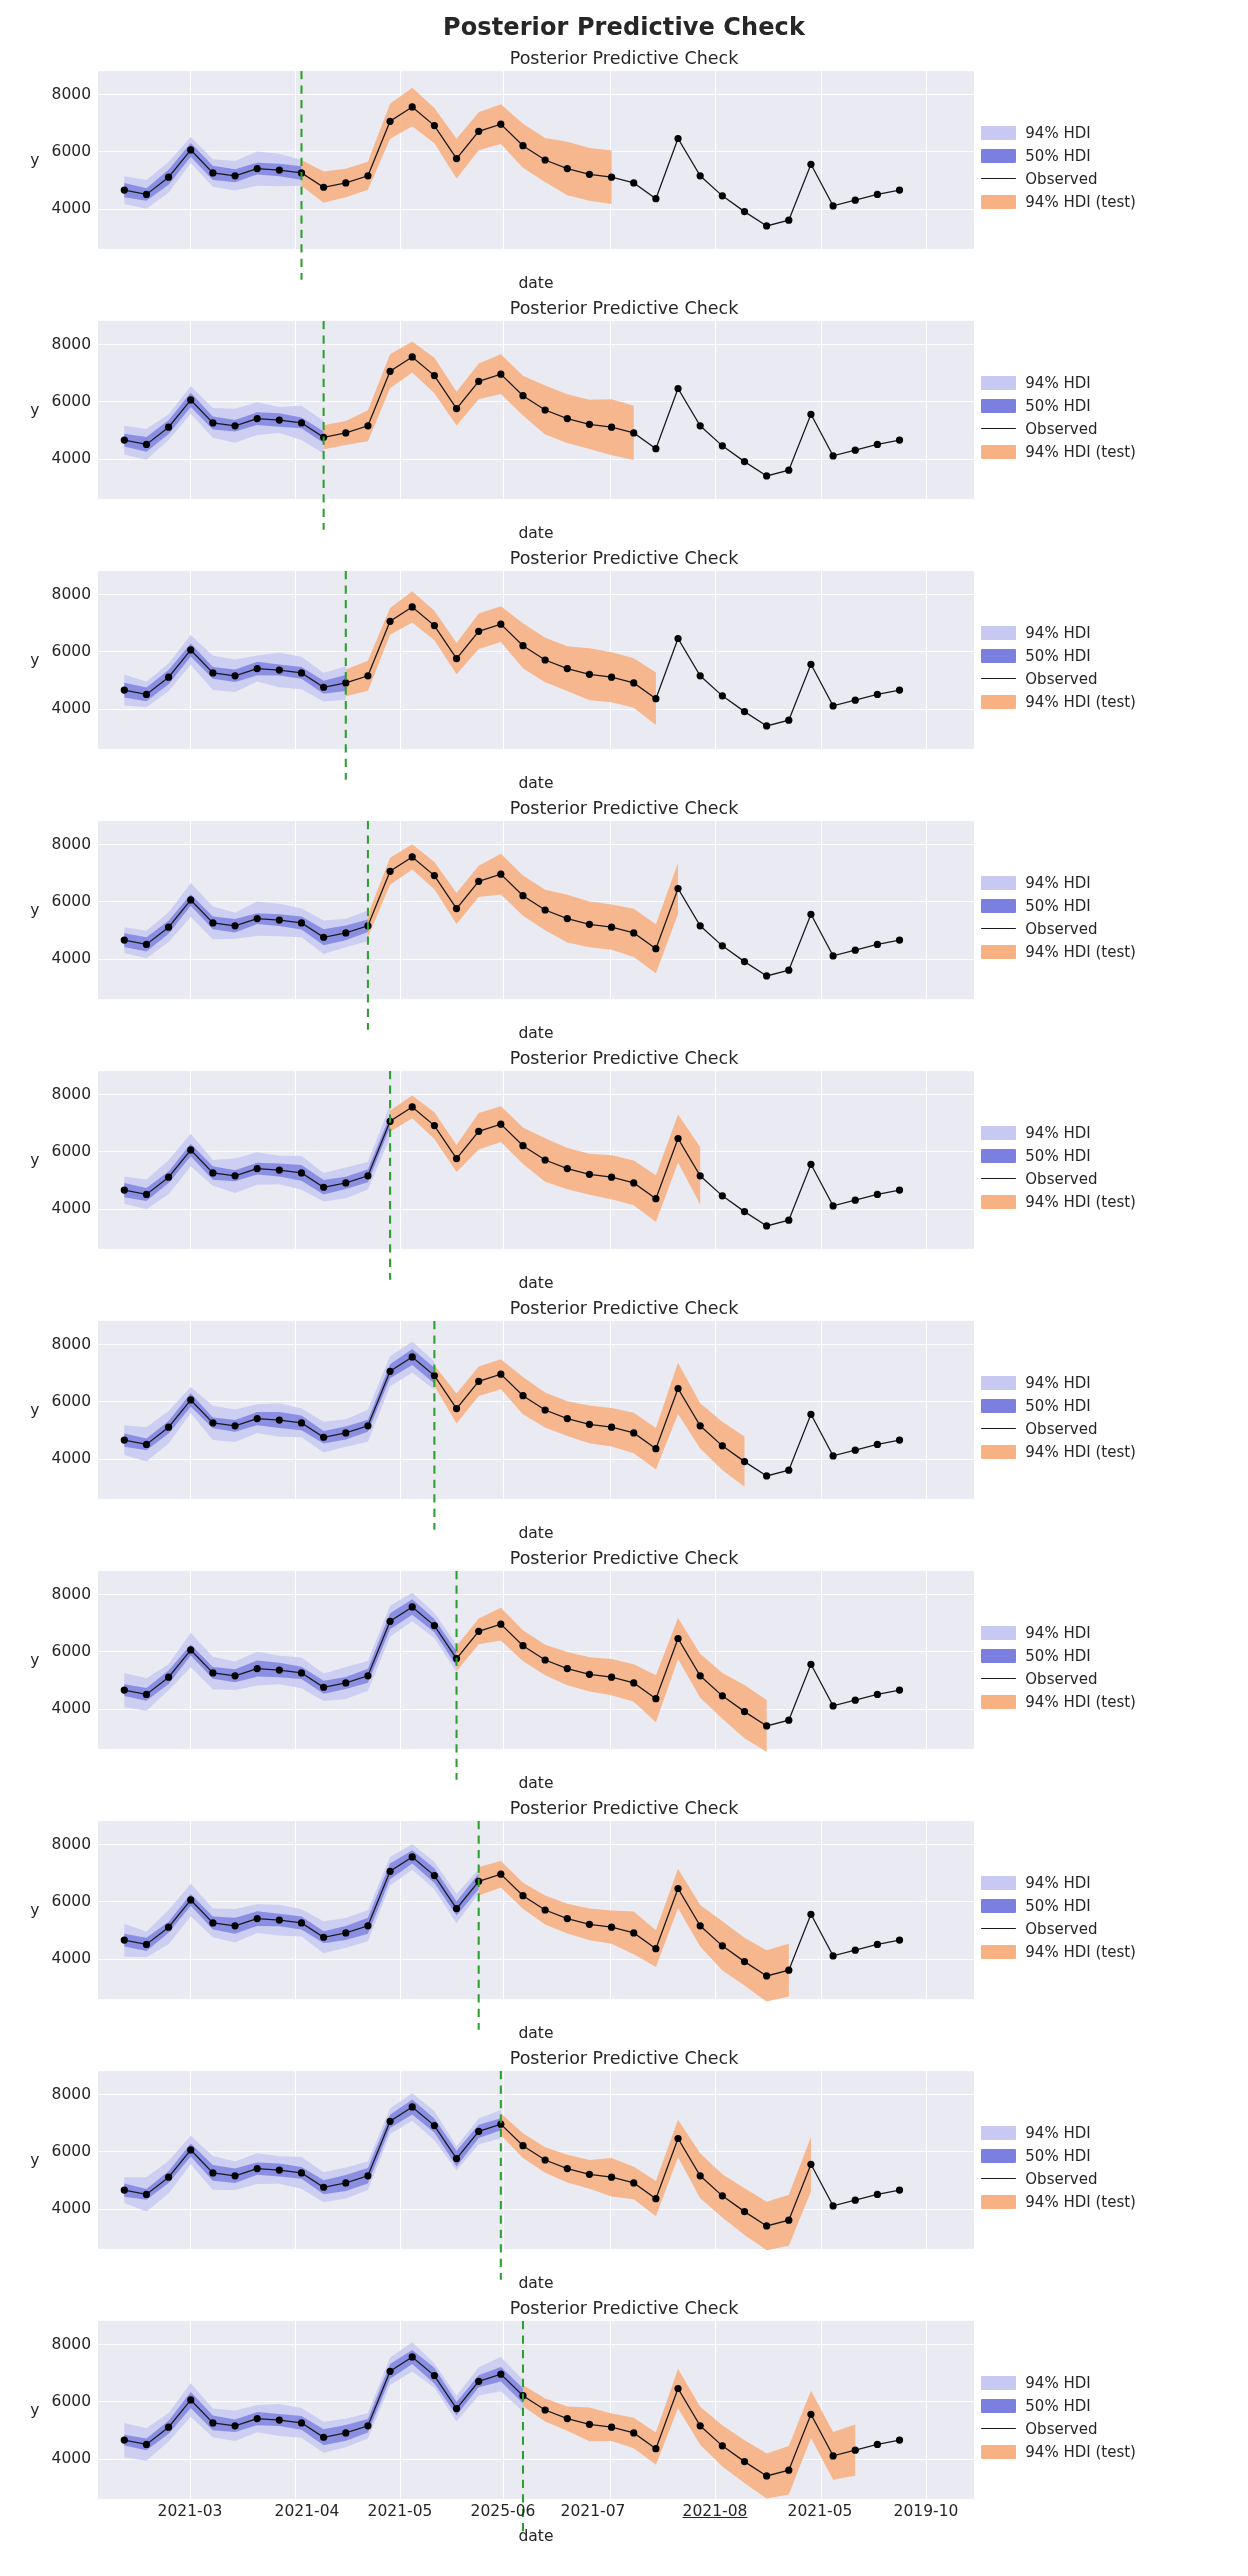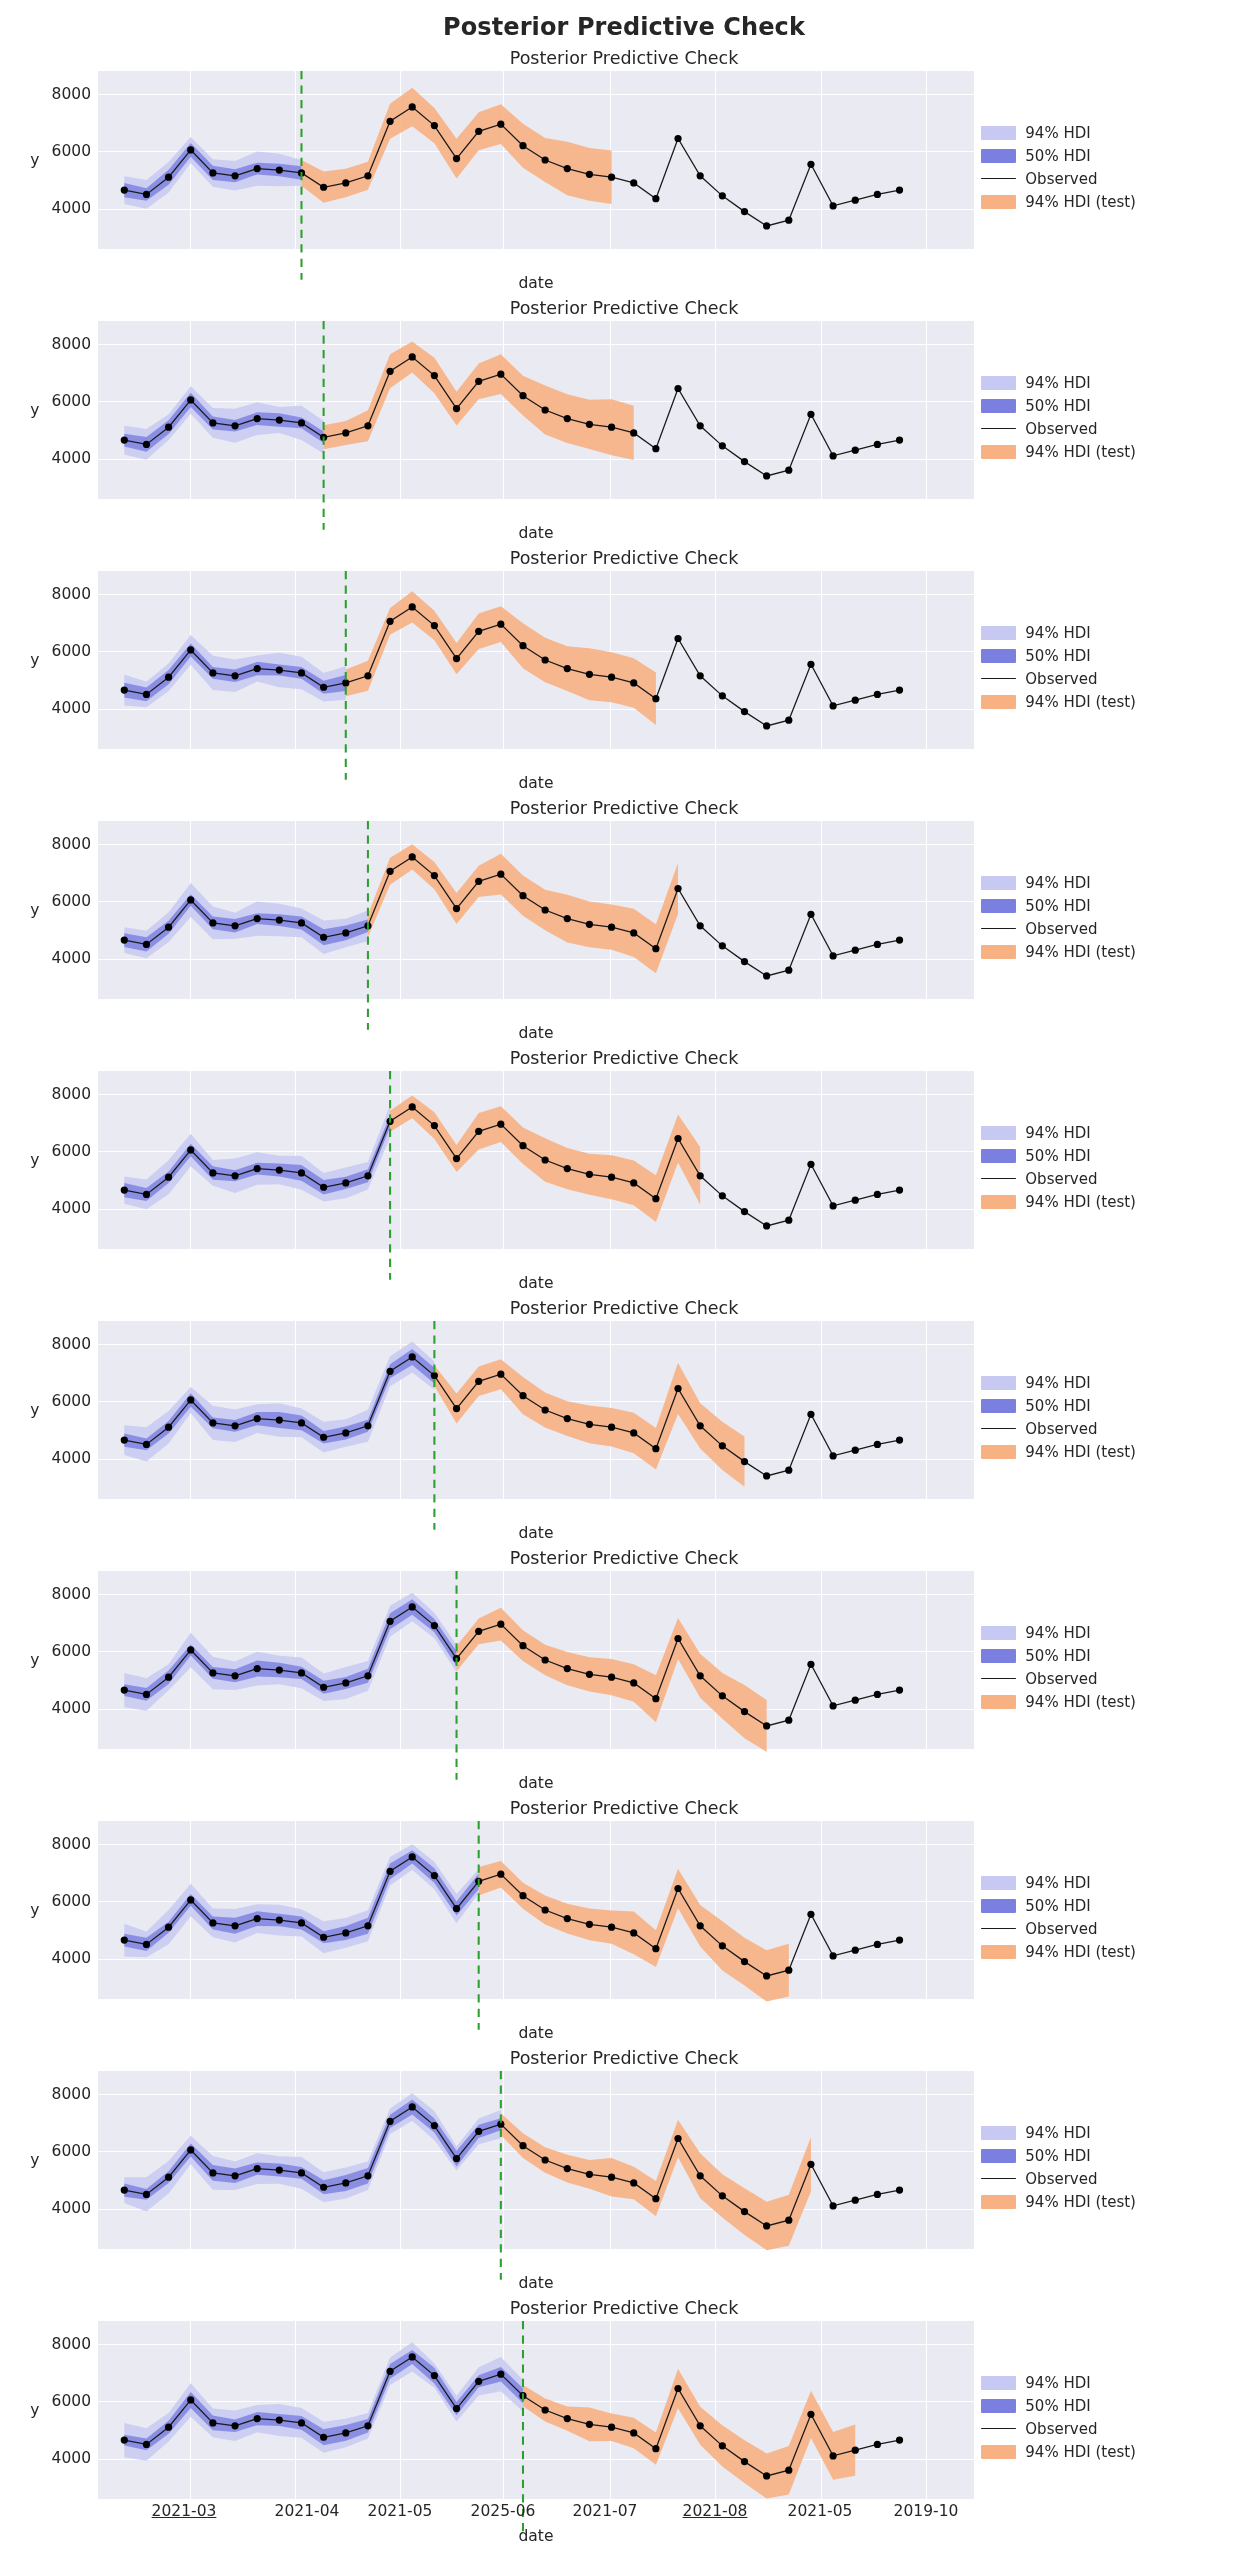--- a/index.html
+++ b/index.html
@@ -914,25 +914,25 @@
             <circle cx="1297.5857142857144" cy="300.48387096774195" r="7" fill="#000000"></circle>
             <circle cx="1340.5714285714287" cy="289.35483870967744" r="7" fill="#000000"></circle>
             <circle cx="1383.5571428571427" cy="180.84677419354838" r="7" fill="#000000"></circle>
             <circle cx="1426.5428571428572" cy="261.5322580645161" r="7" fill="#000000"></circle>
             <circle cx="1469.5285714285715" cy="250.40322580645162" r="7" fill="#000000"></circle>
             <circle cx="1512.5142857142857" cy="239.27419354838707" r="7" fill="#000000"></circle>
             <circle cx="1555.5" cy="230.92741935483872" r="7" fill="#000000"></circle>
             <line x1="824.742857142857" x2="824.742857142857" y1="0" y2="415" stroke="#2ca02c" stroke-width="4" stroke-dasharray="16 12"></line>
           </svg>
         </div>
-        <div class="xticklab" style="left: 117px; text-decoration: underline;">2021-03</div>
+        <div class="xticklab" style="left: 123px;">2021-03</div>
         <div class="xticklab" style="left: 240px;">2021-04</div>
         <div class="xticklab" style="left: 333px;">2021-05</div>
         <div class="xticklab" style="left: 436px;">2025-06</div>
-        <div class="xticklab" style="left: 538px;">2021-07</div>
+        <div class="xticklab" style="left: 526px;">2021-07</div>
         <div class="xticklab" style="left: 648px; text-decoration: underline;">2021-08</div>
         <div class="xticklab" style="left: 753px;">2021-05</div>
         <div class="xticklab" style="left: 859px;">2019-10</div>
         <div class="xlabel">date</div>
         <div class="legend">
           <div class="legend-row">
             <span class="swatch sw-hdi94"></span>
             <span class="legend-label">94% HDI</span>
           </div>
           <div class="legend-row">

